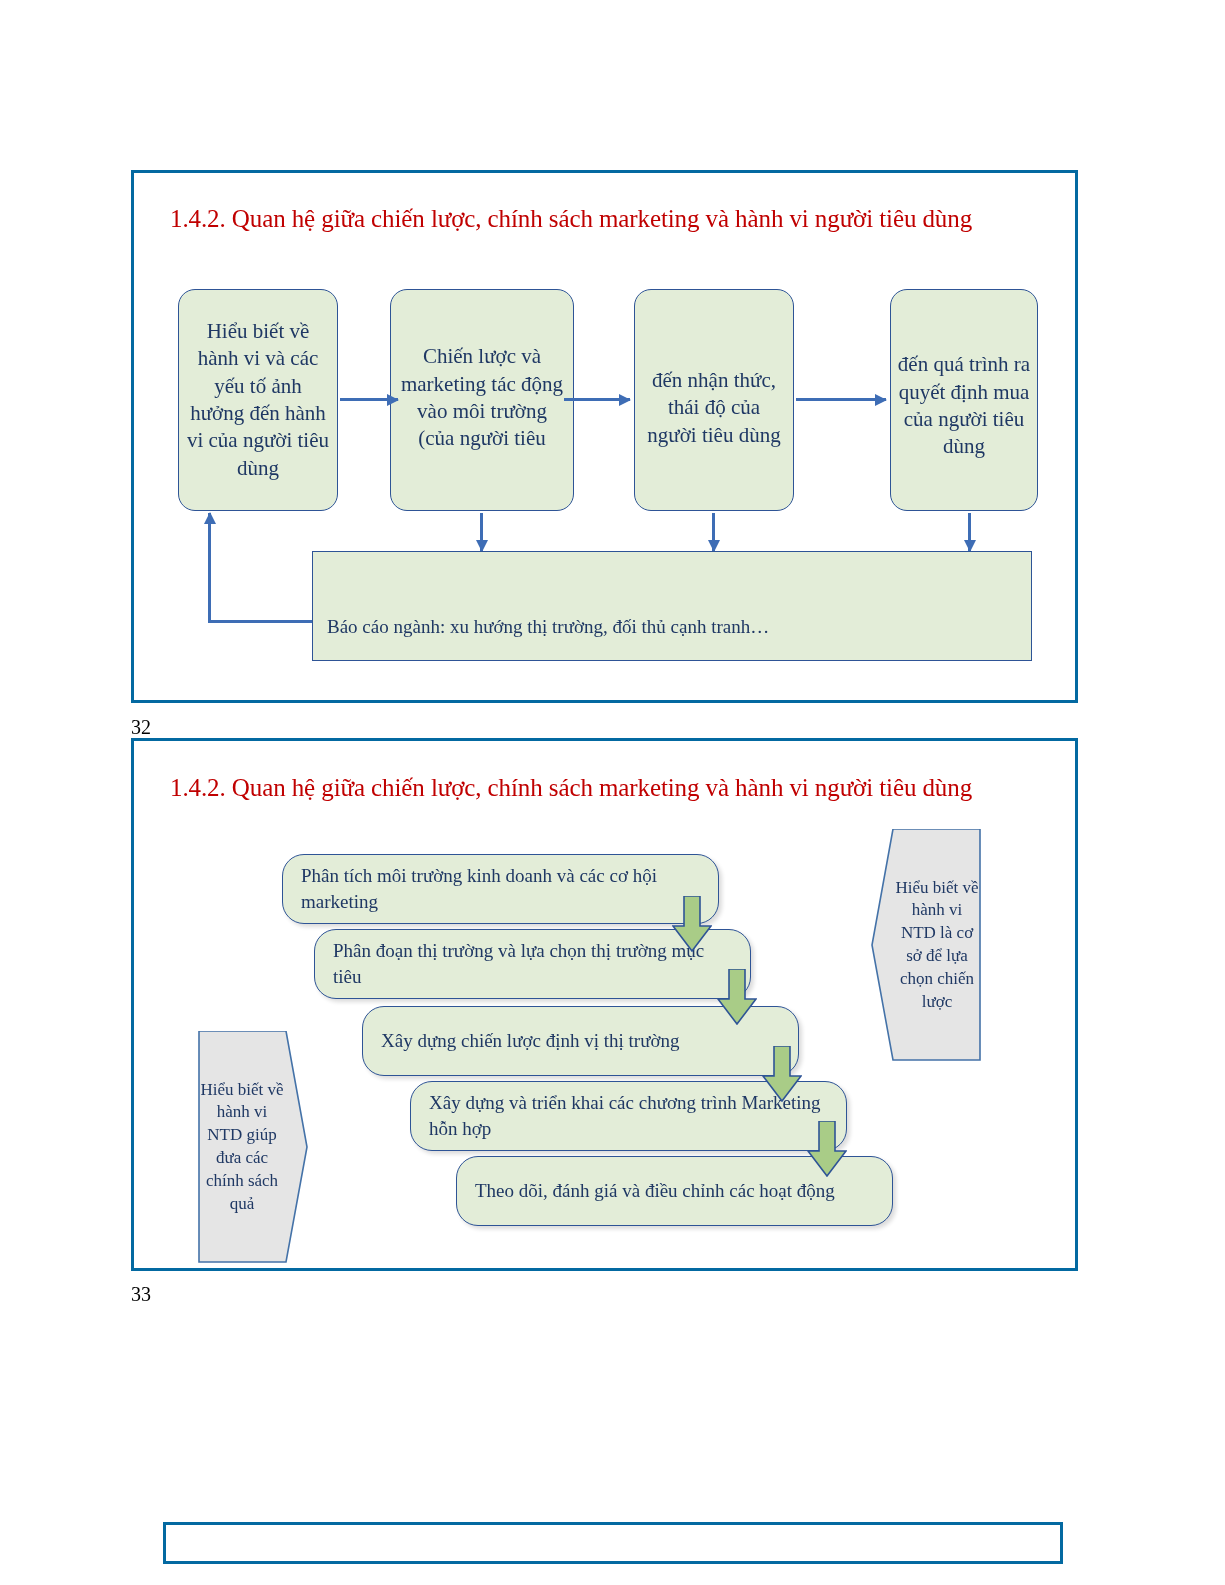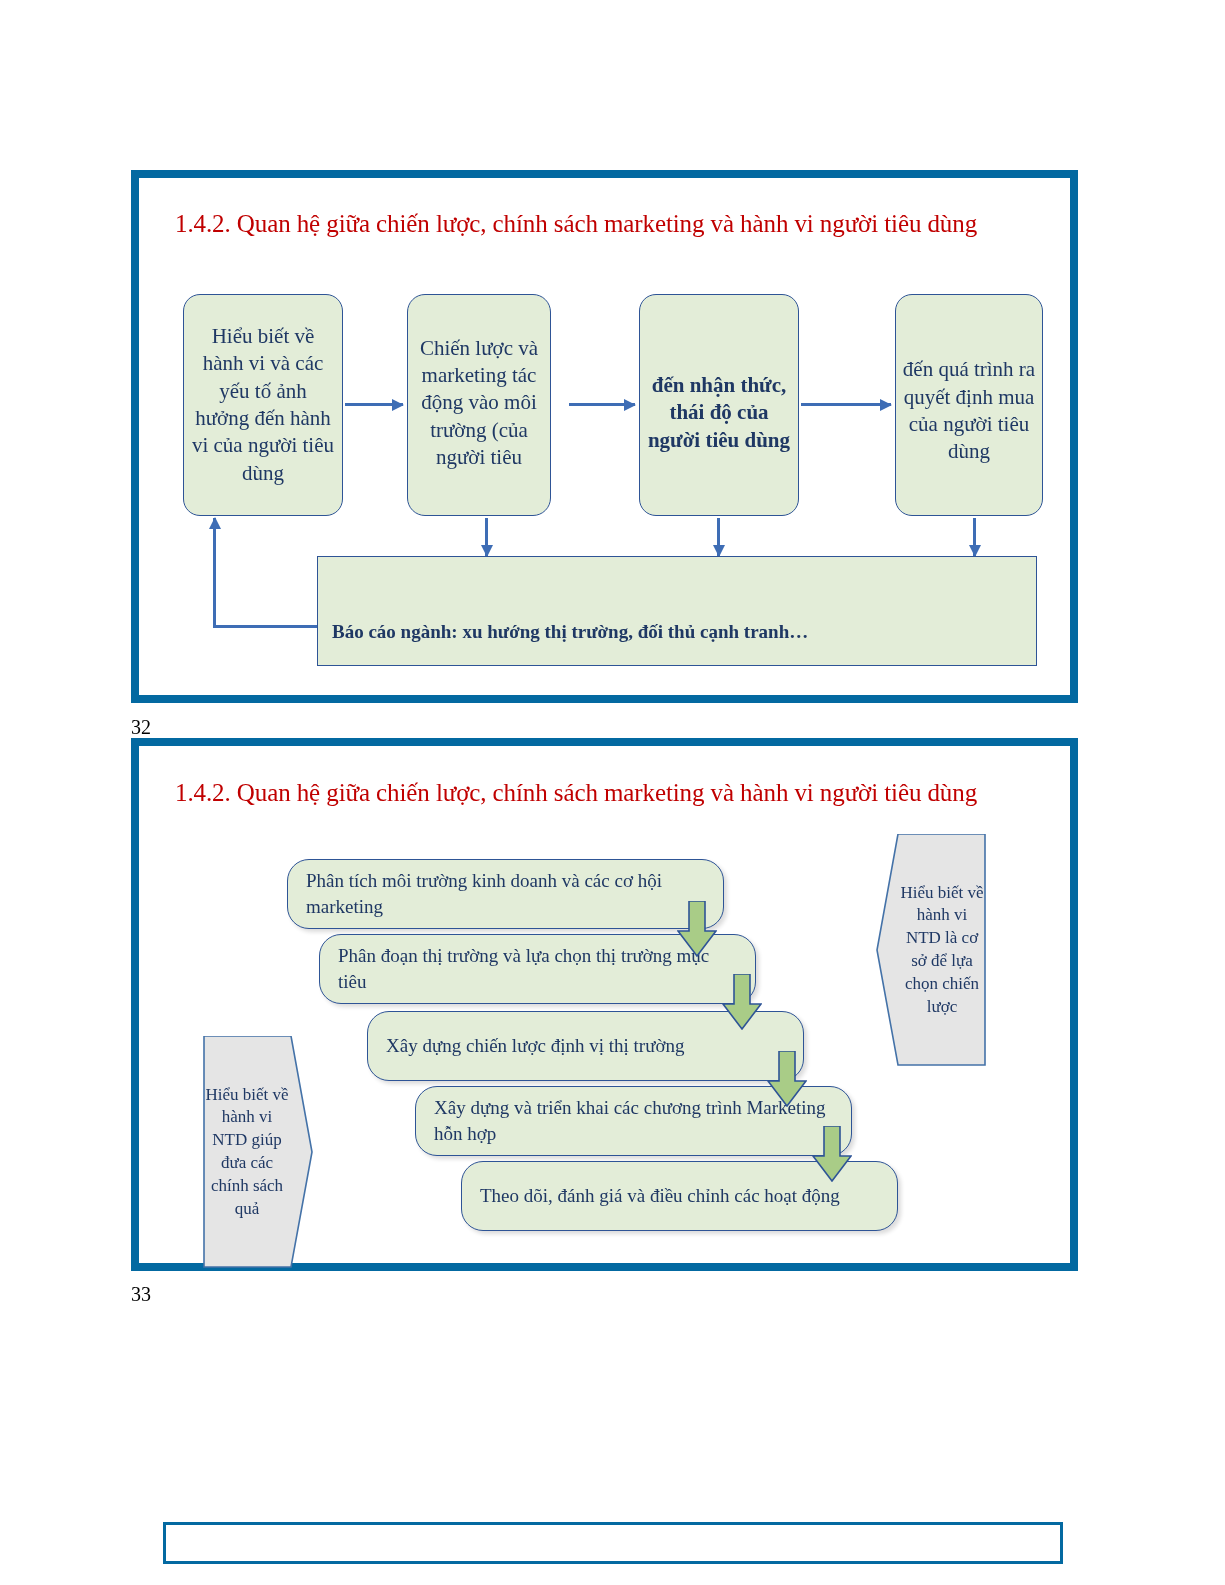--- a/index.html
+++ b/index.html
@@ -12,21 +12,21 @@
     height: 1585px;
     position: relative;
     font-family: "Liberation Serif", "DejaVu Serif", serif;
     color: #1F3864;
     overflow: hidden;
   }
 
   
   .slide {
     position: absolute;
-    border: 8px solid #0369a1;
+    border: 3px solid #0369a1;
     background: #ffffff;
     box-sizing: border-box;
   }
   #slide-1 { left: 131px; top: 170px;  width: 947px; height: 533px; }
   #slide-2 { left: 131px; top: 738px;  width: 947px; height: 533px; }
   #slide-3 { left: 163px; top: 1522px; width: 900px; height: 42px; border-width: 3px; }
 
   .page-number {
     position: absolute;
     font-family: "Liberation Serif", "DejaVu Serif", serif;
@@ -60,22 +60,22 @@
     justify-content: center;
     text-align: center;
     color: #1F3864;
     font-size: 21px;
     line-height: 1.30;
     padding: 4px 6px;
   }
   .proc-box .txt { display: block; width: 100%; }
 
   #d1-box-1 { left: 44px;  top: 116px; width: 160px; height: 222px; }
-  #d1-box-2 { left: 268px; top: 116px; width: 144px; height: 222px; border-radius: 18px; }
-  #d1-box-3 { left: 500px; top: 116px; width: 160px; height: 222px; font-weight: bold; }
+  #d1-box-2 { left: 256px; top: 116px; width: 184px; height: 222px; }
+  #d1-box-3 { left: 500px; top: 116px; width: 160px; height: 222px; }
   #d1-box-4 { left: 756px; top: 116px; width: 148px; height: 222px; }
 
   
   #d1-box-2 .txt { transform: translateY(-2px); }
   #d1-box-3 .txt { transform: translateY(8px); }
   #d1-box-4 .txt { transform: translateY(6px); }
 
   .report-bar {
     position: absolute;
     left: 178px;
@@ -86,21 +86,20 @@
     border: 1.6px solid #2E5496;
     box-sizing: border-box;
     color: #1F3864;
     font-size: 19px;
   }
   .report-bar .txt {
     position: absolute;
     left: 14px;
     bottom: 22px;
     white-space: nowrap;
-    font-weight: bold;
   }
 
   
   .arrow-h {
     position: absolute;
     height: 3px;
     background: #3E6DB5;
   }
   .arrow-h::after {
     content: "";

